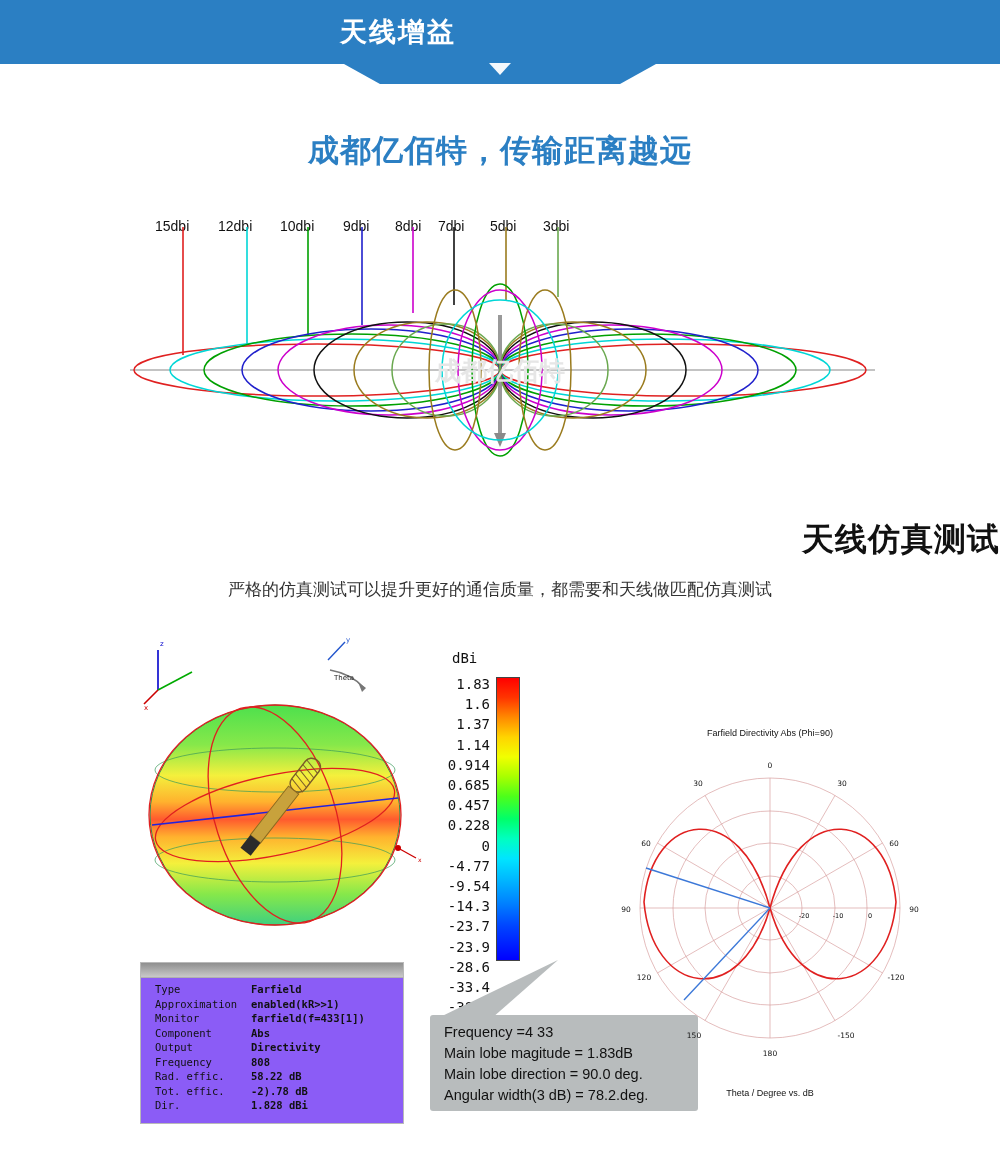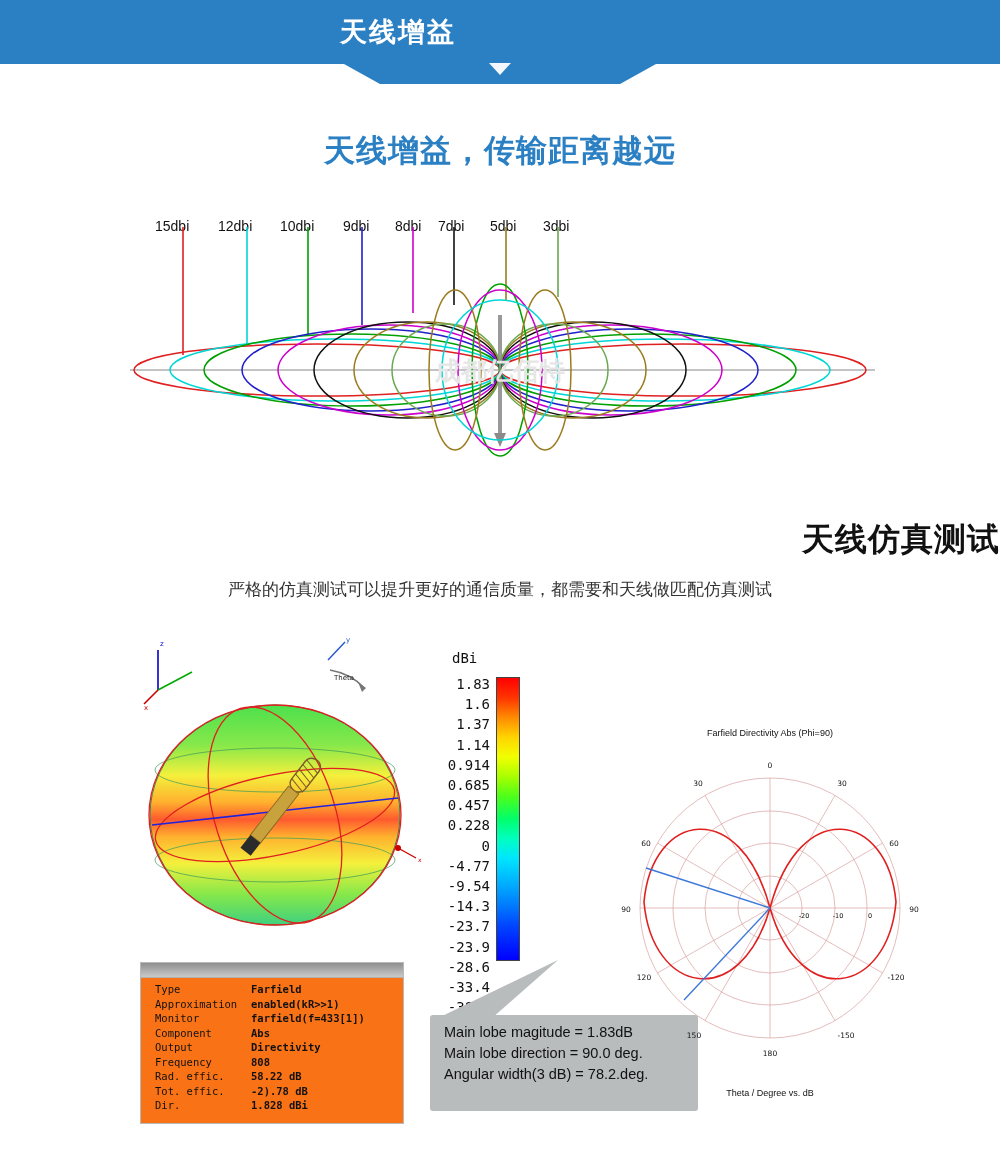--- a/index.html
+++ b/index.html
@@ -65,21 +65,21 @@
     border:1px solid #444;
     background:linear-gradient(to bottom,
       #ff0000 0%, #ff3500 7%, #ff8a00 14%, #ffd400 21%,
       #f1ff00 28%, #a8ff00 35%, #4dff1a 42%, #00ff6a 50%,
       #00ffc0 57%, #00e5ff 64%, #00b4ff 72%, #0080ff 80%,
       #0044ff 88%, #0000ff 100%);
   }
   
   .prop-table{
     position:absolute;left:140px;top:332px;width:262px;height:160px;
-    border:1px solid #b9b9b9;background:#f97316;
+    border:1px solid #b9b9b9;background:#8b5cf6;
   }
   .prop-head{
     height:14px;background:linear-gradient(to bottom,#8f8f8f,#c9c9c9);
     border-bottom:1px solid #b0b0b0;
   }
   .prop-rows{
     padding:4px 0 0 0;font-family:"DejaVu Sans Mono",monospace;
     font-size:10.5px;color:#111;line-height:14.5px;
   }
   .prop-row{display:flex;padding-left:14px;}
@@ -108,21 +108,21 @@
   }
 </style>
 </head>
 <body>
 
 <div class="header"></div>
 <div class="header-tab"></div>
 <div class="header-arrow"></div>
 <div class="header-title">天线增益</div>
 
-<div class="sub-title-1">天线增益，传输距离越远</div>
+<div class="sub-title-1">成都亿佰特，传输距离越远</div>
 
 <div class="gain-labels">
   <span class="gain-label" style="left:55px">15dbi</span>
   <span class="gain-label" style="left:118px">12dbi</span>
   <span class="gain-label" style="left:180px">10dbi</span>
   <span class="gain-label" style="left:243px">9dbi</span>
   <span class="gain-label" style="left:295px">8dbi</span>
   <span class="gain-label" style="left:338px">7dbi</span>
   <span class="gain-label" style="left:390px">5dbi</span>
   <span class="gain-label" style="left:443px">3dbi</span>
@@ -313,20 +313,21 @@
         <span class="prop-val">1.828 dBi</span>
       </div>
     </div>
   </div>
 
   <svg class="callout-tail" viewBox="0 0 130 60">
     <polygon points="8,58 128,0 62,58" fill="#b8bcbd"></polygon>
   </svg>
   <div class="callout"></div>
   <div class="callout-text">
+    <div>Frequency =4 33</div>
     <div>Main lobe magitude =   1.83dB</div>
     <div>Main lobe direction =   90.0 deg.</div>
     <div>Angular width(3 dB) =   78.2.deg.</div>
   </div>
 
   <div class="polar-title">Farfield Directivity Abs (Phi=90)</div>
   <svg style="position:absolute;left:610px;top:108px;width:320px;height:346px" viewBox="0 0 320 346">
     <g transform="translate(160,170)">
 
       <g fill="none" stroke="#d8a0a0" stroke-width=".7">

